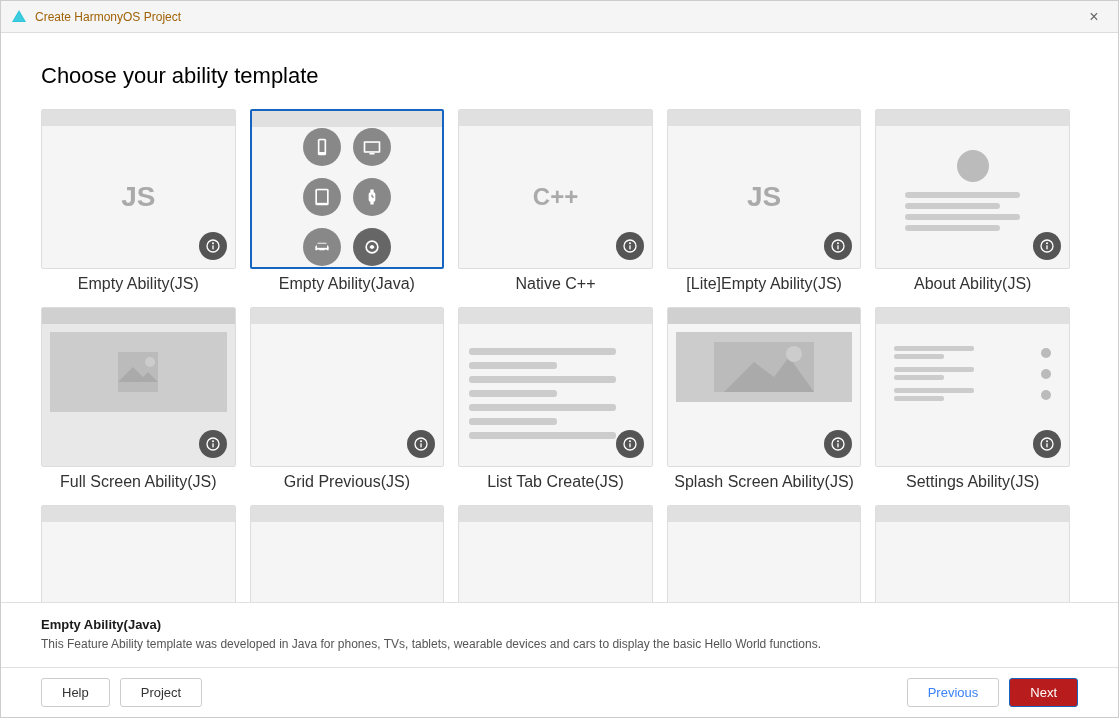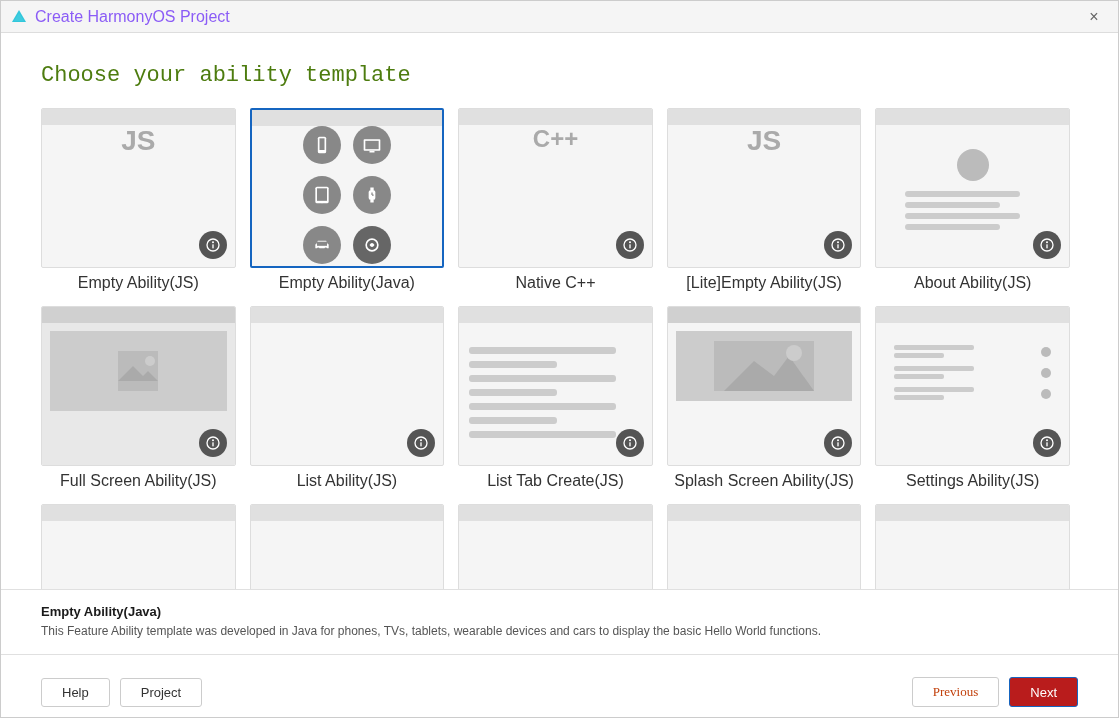--- a/index.html
+++ b/index.html
@@ -26,22 +26,22 @@
     .title-bar-left {
       display: flex;
       align-items: center;
       gap: 8px;
     }
     .title-bar-icon {
       width: 16px;
       height: 16px;
     }
     .title-bar-text {
-      font-size: 16px;
-      color: #8b5cf6;
+      font-size: 12px;
+      color: #a16207;
       text-align: center;
     }
     .title-bar-close {
       width: 28px;
       height: 28px;
       display: flex;
       align-items: center;
       justify-content: center;
       cursor: pointer;
       font-size: 16px;
@@ -52,23 +52,22 @@
     .main-content {
       flex: 1;
       display: flex;
       flex-direction: column;
       padding: 30px 40px 0 40px;
       overflow: hidden;
     }
     .page-title {
       font-size: 22px;
       font-weight: 400;
-      color: #4d7c0f;
+      color: #000000;
       margin-bottom: 20px;
-      font-family: Liberation Mono, monospace;
     }
     .template-grid-area {
       flex: 1;
       overflow: hidden;
       display: flex;
     }
     .template-grid-scroll {
       flex: 1;
       overflow-y: auto;
       overflow-x: hidden;
@@ -115,21 +114,21 @@
       text-align: center;
     }
 
     
     .card-inner {
       width: 100%;
       height: 100%;
       display: flex;
       flex-direction: column;
       align-items: center;
-      justify-content: flex-start;
+      justify-content: center;
       position: relative;
     }
     .card-top-bar {
       position: absolute;
       top: 0;
       left: 0;
       right: 0;
       height: 16px;
       background: #e0e0e0;
     }
@@ -372,31 +371,29 @@
       gap: 10px;
     }
     .btn {
       padding: 6px 20px;
       font-size: 13px;
       border-radius: 3px;
       cursor: pointer;
       border: 1px solid #ccc;
       background: #fff;
       color: #333;
-      margin-top: 12px;
     }
     .btn-primary {
       background: #b91c1c;
       color: #fff;
       border-color: #1565c0;
     }
     .btn:disabled {
-      color: #c2410c;
+      color: #3b82f6;
       cursor: default;
-      font-family: Liberation Serif, serif;
     }
   </style>
 </head>
 <body>
 
 <div class="title-bar">
   <div class="title-bar-left">
     <svg class="title-bar-icon" viewBox="0 0 16 16">
       <polygon points="8,1 15,13 1,13" fill="#00bcd4" opacity="0.8"></polygon>
       <polygon points="8,4 13,12 3,12" fill="#4dd0e1" opacity="0.5"></polygon>
@@ -590,21 +587,21 @@
               </div>
             </div>
             <div class="card-icon-badge">
               <svg viewBox="0 0 24 24">
                   <circle cx="12" cy="12" r="9" fill="none" stroke="white" stroke-width="2"></circle>
                   <circle cx="12" cy="8" r="1.5" fill="white"></circle>
                   <rect x="11" y="11" width="2" height="6" fill="white"></rect>
                 </svg>
             </div>
           </div>
-          <span class="template-card-label">List Ability(JS)</span>
+          <span class="template-card-label">Grid Previous(JS)</span>
         </div>
 
         <div class="template-card">
           <div class="template-card-image">
             <div class="card-top-bar"></div>
             <div class="card-inner" style="padding: 10px; flex-direction: column; justify-content: flex-start; align-items: flex-start; padding-top: 20px;">
               <div class="list-lines">
                 <div class="list-line"></div>
                 <div class="list-line short"></div>
                 <div class="list-line"></div>

